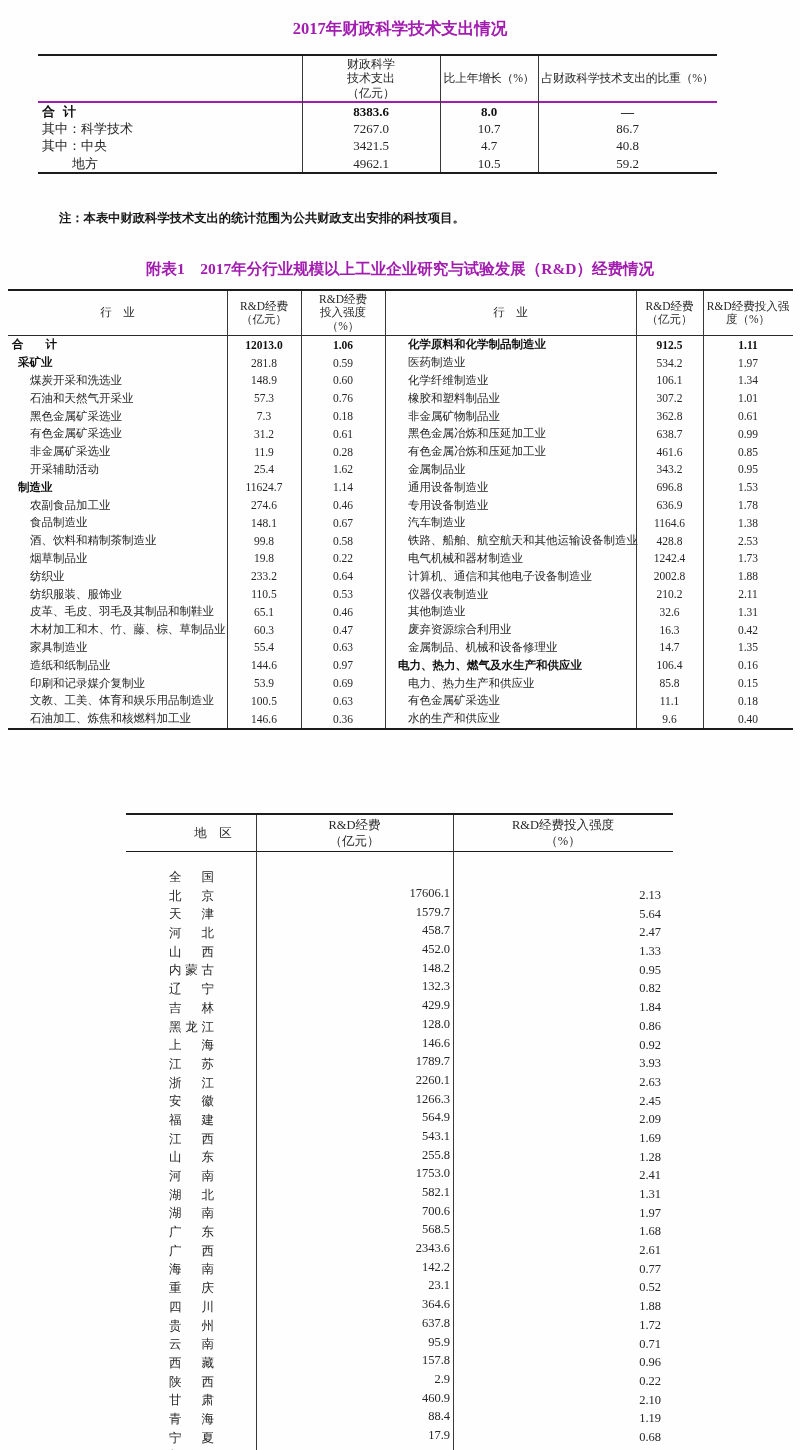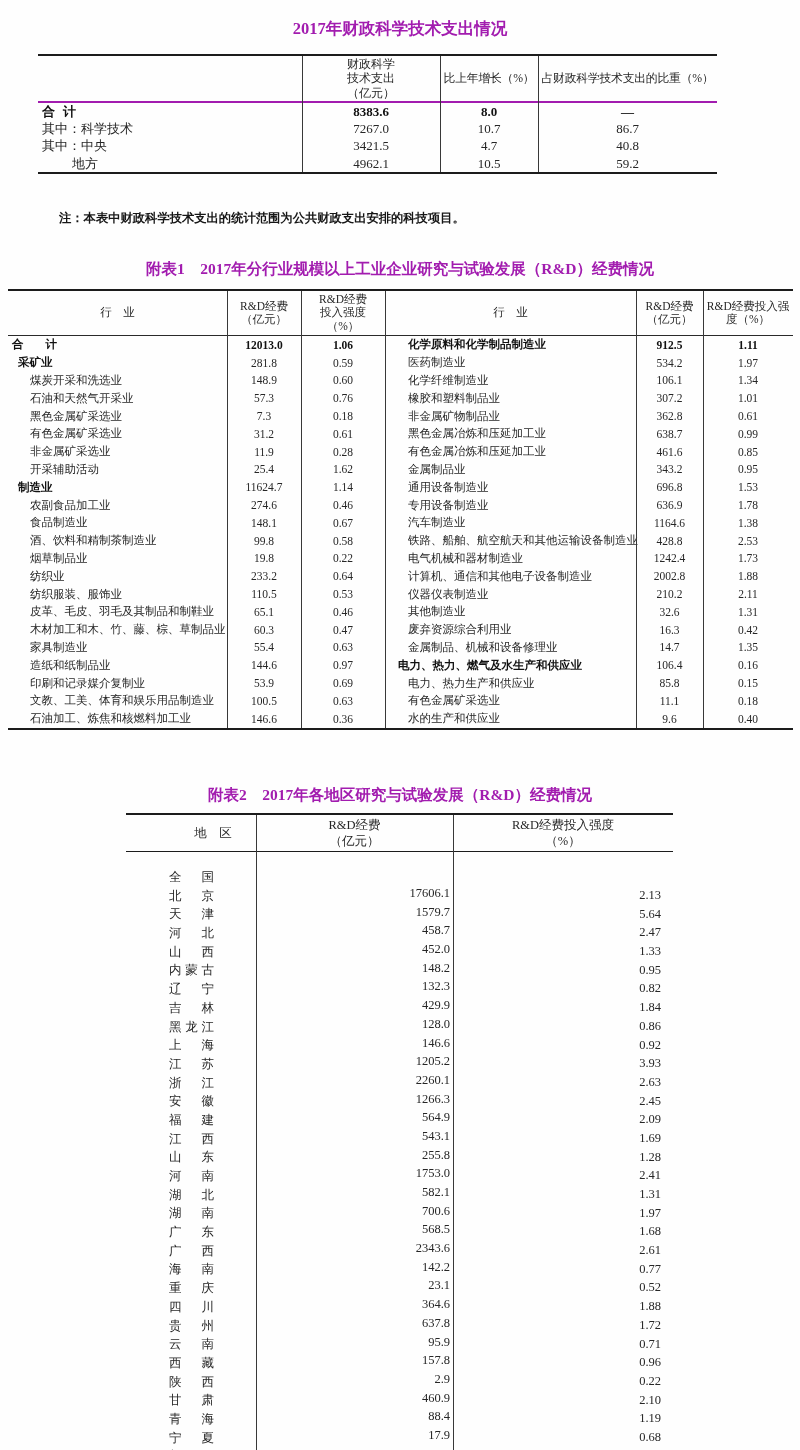--- a/index.html
+++ b/index.html
@@ -301,21 +301,20 @@
           <div class="i-name p-sub">石油加工、炼焦和核燃料加工业</div>
           <div class="i-val">146.6</div>
           <div class="i-val">0.36</div>
           <div class="i-name p-subr">水的生产和供应业</div>
           <div class="i-val">9.6</div>
           <div class="i-val">0.40</div>
         </div>
       </div>
   </div>
 
-  <h2 class="title" id="title3">附表2　2017年各地区研究与试验发展（R&amp;D）经费情况</h2>
   <div class="tbl" id="region">
     <div class="vline" style="left:130px"></div>
     <div class="vline" style="left:327px"></div>
     <div class="thead">
       <div class="hcell hc-left">地　区</div>
       <div class="hcell">R&amp;D经费
 （亿元）</div>
       <div class="hcell">R&amp;D经费投入强度
 （%）</div>
     </div>
@@ -392,21 +391,21 @@
               <span>江</span>
             </span></div>
           <div class="r-fund">146.6</div>
           <div class="r-int">0.92</div>
         </div>
         <div class="r-row">
           <div class="r-name"><span class="spread" style="width: 45px;">
               <span>上</span>
               <span>海</span>
             </span></div>
-          <div class="r-fund">1205.2</div>
+          <div class="r-fund">1789.7</div>
           <div class="r-int">3.93</div>
         </div>
         <div class="r-row">
           <div class="r-name"><span class="spread" style="width: 45px;">
               <span>江</span>
               <span>苏</span>
             </span></div>
           <div class="r-fund">2260.1</div>
           <div class="r-int">2.63</div>
         </div>

